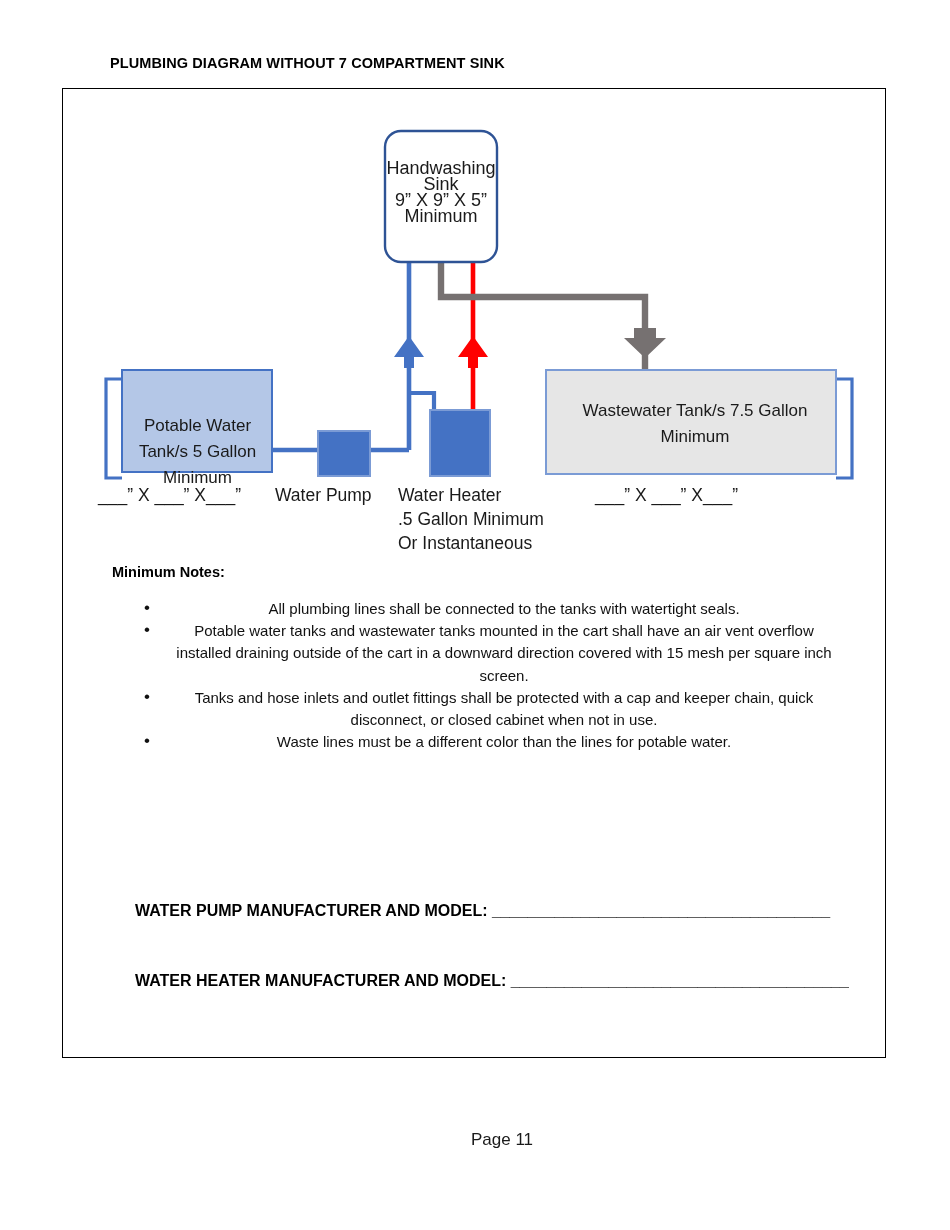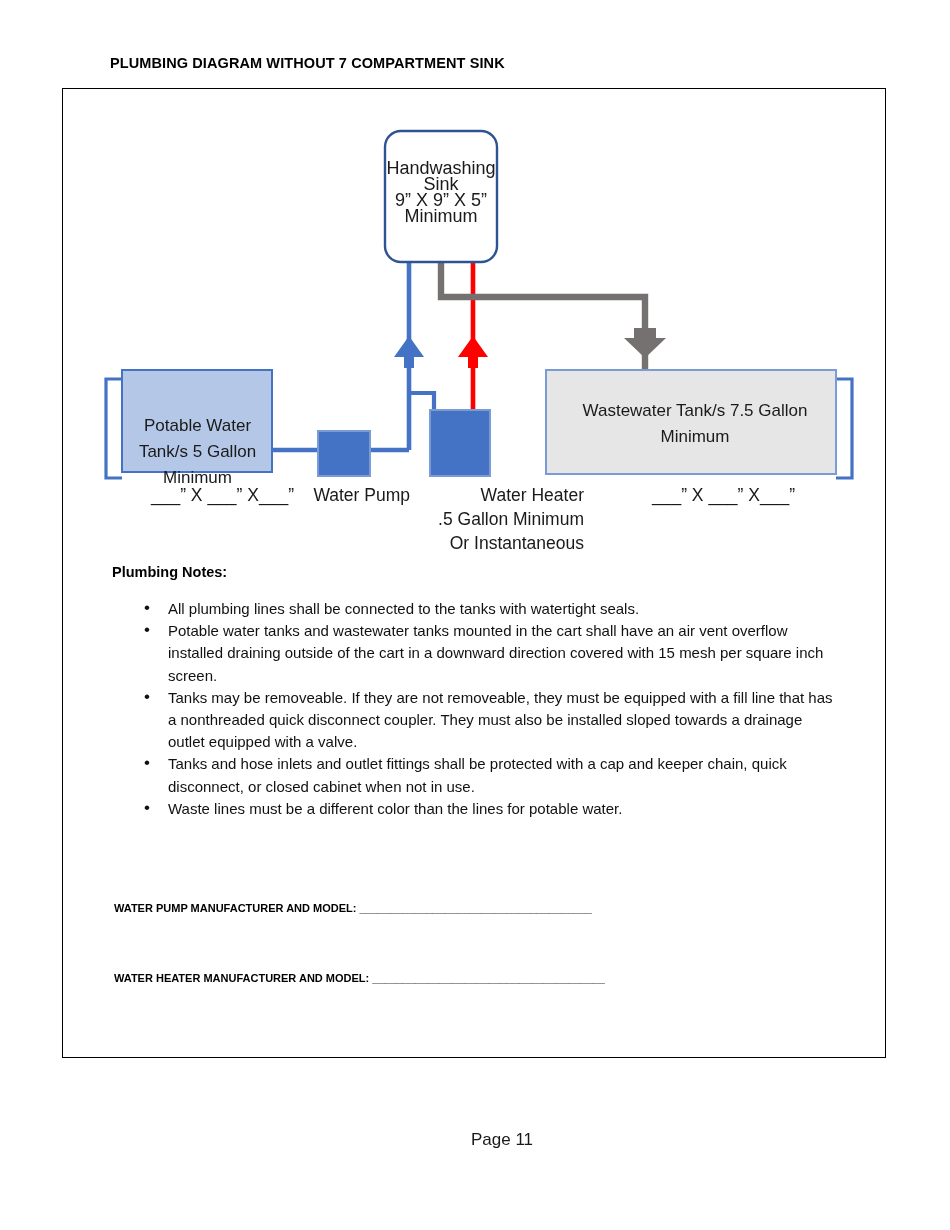--- a/index.html
+++ b/index.html
@@ -80,21 +80,21 @@
     top: 398px;
     width: 278px;
     font-size: 17px;
     line-height: 26px;
     text-align: center;
   }
 
   
   .caption {
     position: absolute;
-    text-align: right;
+    text-align: left;
     font-size: 17.5px;
     line-height: 24px;
     color: #1a1a1a;
     white-space: pre-line;
   }
   #potable-dims  { left: 98px;  top: 483px; width: 196px; }
   #pump-caption  { left: 275px; top: 483px; width: 135px; }
   #heater-caption{ left: 398px; top: 483px; width: 186px; }
   #waste-dims    { left: 595px; top: 483px; width: 200px; }
 
@@ -107,42 +107,43 @@
     font-weight: bold;
   }
   #notes-list {
     position: absolute;
     left: 140px;
     top: 598px;
     width: 700px;
     margin: 0;
     padding: 0;
     list-style: none;
+    text-align: center;
   }
   #notes-list li {
     position: relative;
     padding-left: 28px;
     font-size: 15px;
     line-height: 22.2px;
     color: #111111;
     margin-bottom: 0px;
   }
   #notes-list li::before {
     content: "\2022";
     position: absolute;
     left: 4px;
     top: -1px;
     font-size: 17px;
   }
 
   
   .manu-line {
     position: absolute;
-    left: 114px;
-    font-size: 11px;
+    left: 135px;
+    font-size: 16px;
     font-weight: bold;
     white-space: nowrap;
   }
   #manu-pump   { top: 902px; }
   #manu-heater { top: 972px; }
 
   
   #page-footer {
     position: absolute;
     left: 0;
@@ -207,26 +208,25 @@
 <div class="caption" id="potable-dims">___” X ___” X___”</div>
 
 <div class="caption" id="pump-caption">Water Pump</div>
 
 <div class="caption" id="heater-caption">Water Heater
 .5 Gallon Minimum
 Or Instantaneous</div>
 
 <div class="caption" id="waste-dims">___” X ___” X___”</div>
 
-<div id="notes-heading">Plumbing Notes:</div>
+<div id="notes-heading">Minimum Notes:</div>
 
 <ul id="notes-list">
   <li>All plumbing lines shall be connected to the tanks with watertight seals.</li>
   <li>Potable water tanks and wastewater tanks mounted in the cart shall have an air vent overflow installed draining outside of the cart in a downward direction covered with 15 mesh per square inch screen.</li>
-  <li>Tanks may be removeable.  If they are not removeable, they must be equipped with a fill line that has a nonthreaded quick disconnect coupler.  They must also be installed sloped towards a drainage outlet equipped with a valve.</li>
   <li>Tanks and hose inlets and outlet fittings shall be protected with a cap and keeper chain, quick disconnect, or closed cabinet when not in use.</li>
   <li>Waste lines must be a different color than the lines for potable water.</li>
 </ul>
 
 <div class="manu-line" id="manu-pump">WATER PUMP MANUFACTURER AND MODEL: ______________________________________</div>
 
 <div class="manu-line" id="manu-heater">WATER HEATER MANUFACTURER AND MODEL: ______________________________________</div>
 
 <div id="page-footer">Page 11</div>
 

